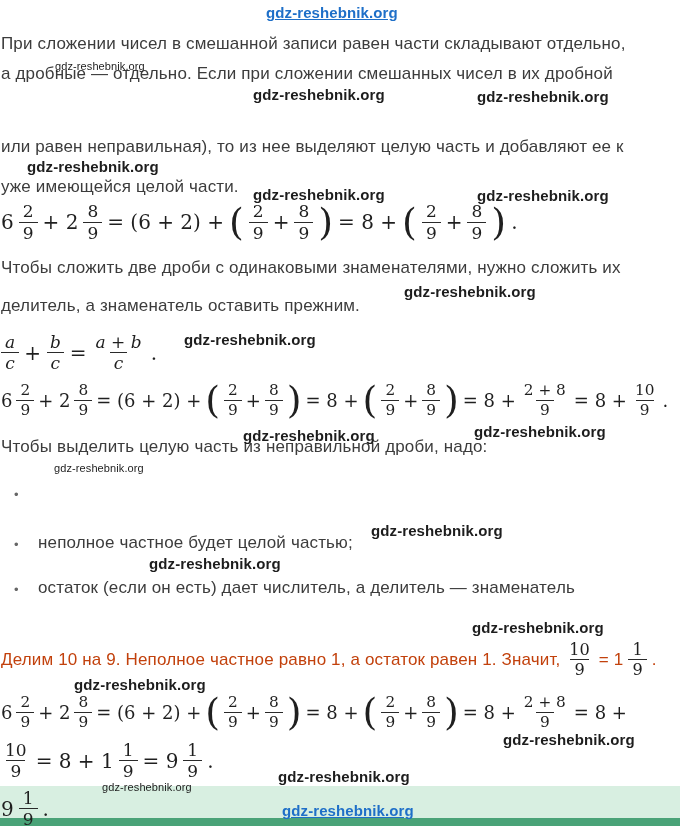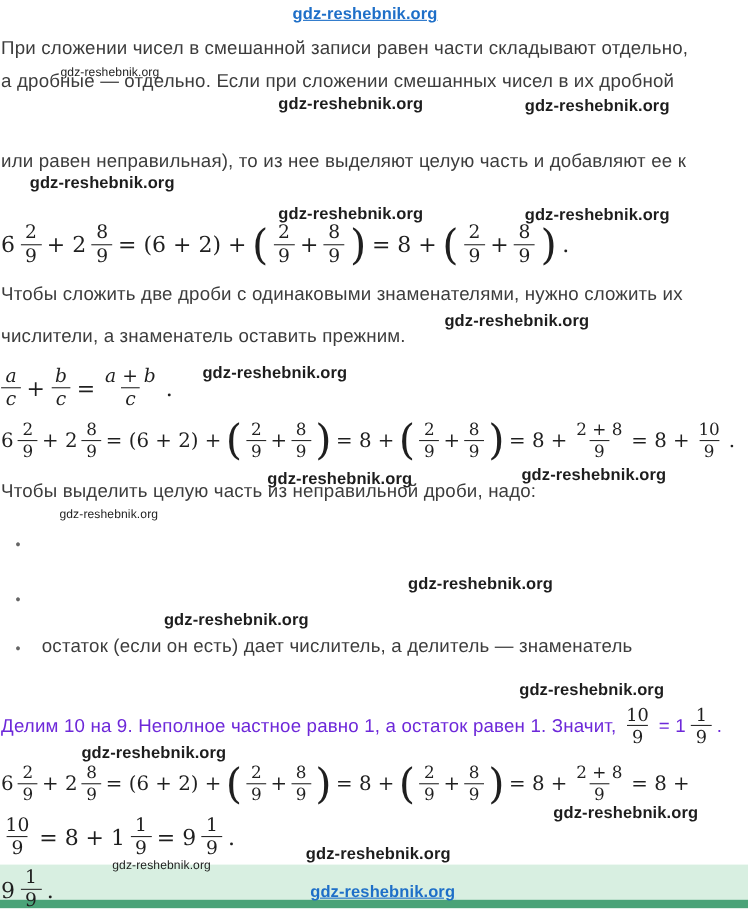--- a/index.html
+++ b/index.html
@@ -65,21 +65,21 @@
     height:48px;
     font-size:38px;
     font-weight:300;
     line-height:1;
     font-family:"DejaVu Serif",serif;
   }
   .inline-line{font-size:19px;}
   .inline-line .ftxt{
     font-family:"Liberation Sans",sans-serif;
     font-size:17px;
-    color:#6d28d9;
+    color:#c2410c;
     letter-spacing:0.15px;
   }
   .footer-band{
     position:absolute;
     left:0;right:0;
     top:786px;
     height:40px;
     background:#d8efe1;
   }
   .footer-bar{
@@ -115,35 +115,37 @@
       <span class="wm" style="left: 74px; top: 676px; font-size: 15px; color: rgb(29, 29, 29);">gdz-reshebnik.org</span>
       <span class="wm" style="left: 503px; top: 731px; font-size: 15px; color: rgb(29, 29, 29);">gdz-reshebnik.org</span>
       <span class="wm" style="left: 278px; top: 768px; font-size: 15px; color: rgb(29, 29, 29);">gdz-reshebnik.org</span>
       <span class="wm small" style="left: 102px; top: 781px; font-size: 11px; color: rgb(29, 29, 29);">gdz-reshebnik.org</span>
       <span class="wm u" style="left: 282px; top: 802px; font-size: 15px; color: rgb(30, 111, 200);">gdz-reshebnik.org</span>
     </div>
 
   <div class="line" style="top:34px">При сложении чисел в смешанной записи равен части складывают отдельно,</div>
   <div class="line" style="top:64px">а дробные — отдельно. Если при сложении смешанных чисел в их дробной</div>
   <div class="line" style="top:137px">или равен неправильная), то из нее выделяют целую часть и добавляют ее к</div>
+  <div class="line" style="top:177px">уже имеющейся целой части.</div>
 
   <div class="fline" style="top:198px"><span class="ftxt">6</span><span class="frac"><span class="num">2</span><span class="den">9</span></span><span class="ftxt">+ 2</span><span class="frac"><span class="num">8</span><span class="den">9</span></span><span class="ftxt">= (6 + 2) +</span><span class="paren">(</span><span class="frac"><span class="num">2</span><span class="den">9</span></span><span class="ftxt">+</span><span class="frac"><span class="num">8</span><span class="den">9</span></span><span class="paren">)</span><span class="ftxt">= 8 +</span><span class="paren">(</span><span class="frac"><span class="num">2</span><span class="den">9</span></span><span class="ftxt">+</span><span class="frac"><span class="num">8</span><span class="den">9</span></span><span class="paren">)</span><span class="ftxt">.</span></div>
 
   <div class="line" style="top:258px">Чтобы сложить две дроби с одинаковыми знаменателями, нужно сложить их</div>
-  <div class="line" style="top:296px">числители, а знаменатель оставить прежним.</div>
+  <div class="line" style="top:296px">делитель, а знаменатель оставить прежним.</div>
 
   <div class="fline" style="top:332px"><span class="frac it"><span class="num">a</span><span class="den">c</span></span><span class="ftxt">+</span><span class="frac it"><span class="num">b</span><span class="den">c</span></span><span class="ftxt">=</span><span class="frac it"><span class="num">a + b</span><span class="den">c</span></span><span class="ftxt">.</span></div>
 
   <div class="fline compact" style="top:376px"><span class="ftxt">6</span><span class="frac"><span class="num">2</span><span class="den">9</span></span><span class="ftxt">+ 2</span><span class="frac"><span class="num">8</span><span class="den">9</span></span><span class="ftxt">= (6 + 2) +</span><span class="paren">(</span><span class="frac"><span class="num">2</span><span class="den">9</span></span><span class="ftxt">+</span><span class="frac"><span class="num">8</span><span class="den">9</span></span><span class="paren">)</span><span class="ftxt">= 8 +</span><span class="paren">(</span><span class="frac"><span class="num">2</span><span class="den">9</span></span><span class="ftxt">+</span><span class="frac"><span class="num">8</span><span class="den">9</span></span><span class="paren">)</span><span class="ftxt">= 8 +</span><span class="frac"><span class="num">2 + 8</span><span class="den">9</span></span><span class="ftxt">= 8 +</span><span class="frac"><span class="num">10</span><span class="den">9</span></span><span class="ftxt">.</span></div>
 
   <div class="line" style="top:437px">Чтобы выделить целую часть из неправильной дроби, надо:</div>
 
   <span class="bullet-dot" style="top:487px">•</span>
 
   <span class="bullet-dot" style="top:537px">•</span>
+  <div class="line bullet-text" style="top:533px">неполное частное будет целой частью;</div>
 
   <span class="bullet-dot" style="top:582px">•</span>
   <div class="line bullet-text" style="top:578px">остаток (если он есть) дает числитель, а делитель — знаменатель</div>
 
   <div class="fline inline-line" style="top:640px"><span class="ftxt">Делим 10 на 9. Неполное частное равно 1, а остаток равен 1. Значит,</span><span class="frac"><span class="num">10</span><span class="den">9</span></span><span class="ftxt">= 1</span><span class="frac"><span class="num">1</span><span class="den">9</span></span><span class="ftxt">.</span></div>
 
   <div class="fline compact" style="top:688px"><span class="ftxt">6</span><span class="frac"><span class="num">2</span><span class="den">9</span></span><span class="ftxt">+ 2</span><span class="frac"><span class="num">8</span><span class="den">9</span></span><span class="ftxt">= (6 + 2) +</span><span class="paren">(</span><span class="frac"><span class="num">2</span><span class="den">9</span></span><span class="ftxt">+</span><span class="frac"><span class="num">8</span><span class="den">9</span></span><span class="paren">)</span><span class="ftxt">= 8 +</span><span class="paren">(</span><span class="frac"><span class="num">2</span><span class="den">9</span></span><span class="ftxt">+</span><span class="frac"><span class="num">8</span><span class="den">9</span></span><span class="paren">)</span><span class="ftxt">= 8 +</span><span class="frac"><span class="num">2 + 8</span><span class="den">9</span></span><span class="ftxt">= 8 +</span></div>
   <div class="fline" style="top:740px"><span class="frac"><span class="num">10</span><span class="den">9</span></span><span class="ftxt">= 8 + 1</span><span class="frac"><span class="num">1</span><span class="den">9</span></span><span class="ftxt">= 9</span><span class="frac"><span class="num">1</span><span class="den">9</span></span><span class="ftxt">.</span></div>
 
   <div class="footer-band" id="footer-band" style="background: rgb(216, 239, 225);"></div>

